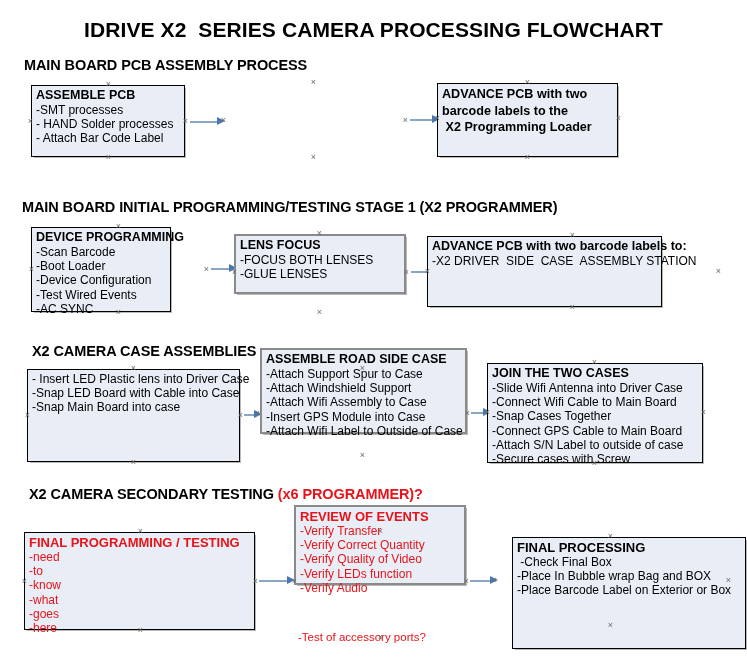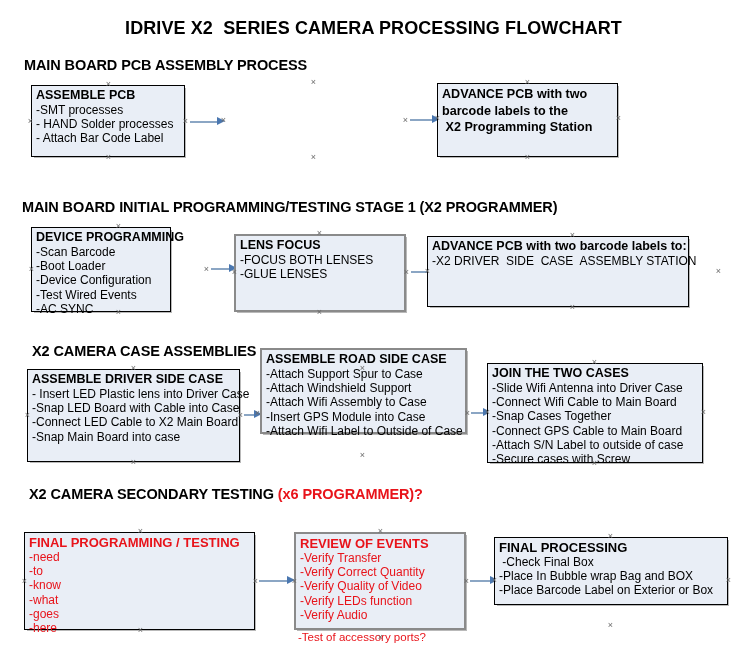--- a/index.html
+++ b/index.html
@@ -23,21 +23,21 @@
     height: 662px;
   }
 
   
   .doc-title {
     position: absolute;
     left: 0;
     top: 18px;
     width: 747px;
     text-align: center;
-    font-size: 18px;
+    font-size: 21px;
     font-weight: bold;
     letter-spacing: 0.1px;
     color: #000000;
     white-space: pre;
   }
 
   .section-heading {
     position: absolute;
     font-size: 14.5px;
     font-weight: bold;
@@ -177,21 +177,21 @@
   <div class="handle" style="left:402px; top:117px;"></div>
 
   <div class="connector" style="left:410px; top:115px; width:30px;">
     <div class="shaft"></div>
     <div class="head"></div>
   </div>
 
   <div class="flow-box shadowed bold-body" style="left:437px; top:83px; width:181px; height:74px;">
     <div class="box-title">ADVANCE PCB with two</div>
     <div class="box-line">barcode labels to the</div>
-    <div class="box-line"> X2 Programming Station</div>
+    <div class="box-line"> X2 Programming Loader</div>
   </div>
   <div class="handle" style="left:524px; top:79px;"></div>
   <div class="handle" style="left:524px; top:154px;"></div>
   <div class="handle" style="left:434px; top:115px;"></div>
   <div class="handle" style="left:615px; top:115px;"></div>
 
   <div class="section-heading" style="left:22px; top:199px;">MAIN BOARD INITIAL PROGRAMMING/TESTING STAGE 1 (X2 PROGRAMMER)</div>
 
   <div class="flow-box shadowed" style="left:31px; top:227px; width:140px; height:85px;">
     <div class="box-title">DEVICE PROGRAMMING</div>
@@ -204,51 +204,49 @@
   <div class="handle" style="left:115px; top:223px;"></div>
   <div class="handle" style="left:115px; top:309px;"></div>
   <div class="handle" style="left:28px; top:266px;"></div>
   <div class="handle" style="left:203px; top:266px;"></div>
 
   <div class="connector" style="left:211px; top:264px; width:26px;">
     <div class="shaft"></div>
     <div class="head"></div>
   </div>
 
-  <div class="flow-box gray-frame shadowed" style="left:234px; top:234px; width:172px; height:78px;">
+  <div class="flow-box gray-frame shadowed" style="left:234px; top:234px; width:172px; height:60px;">
     <div class="box-title">LENS FOCUS</div>
     <div class="box-line">-FOCUS BOTH LENSES</div>
     <div class="box-line">-GLUE LENSES</div>
   </div>
   <div class="handle" style="left:316px; top:230px;"></div>
   <div class="handle" style="left:316px; top:309px;"></div>
   <div class="handle" style="left:231px; top:269px;"></div>
   <div class="handle" style="left:403px; top:269px;"></div>
 
   <div class="connector" style="left:411px; top:267px; width:29px;">
     <div class="shaft"></div>
     <div class="head"></div>
   </div>
 
-  <div class="flow-box shadowed" style="left:427px; top:236px; width:262px; height:71px;">
+  <div class="flow-box shadowed" style="left:427px; top:236px; width:235px; height:71px;">
     <div class="box-title">ADVANCE PCB with two barcode labels to:</div>
     <div class="box-line">-X2 DRIVER  SIDE  CASE  ASSEMBLY STATION</div>
   </div>
   <div class="handle" style="left:569px; top:232px;"></div>
   <div class="handle" style="left:569px; top:304px;"></div>
   <div class="handle" style="left:424px; top:268px;"></div>
   <div class="handle" style="left:715px; top:268px;"></div>
 
   <div class="section-heading" style="left:32px; top:343px;">X2 CAMERA CASE ASSEMBLIES</div>
 
   <div class="flow-box shadowed" style="left:27px; top:369px; width:213px; height:93px;">
-    <div class="box-title">ASSEMBLE DRIVER SIDE CASE</div>
     <div class="box-line">- Insert LED Plastic lens into Driver Case</div>
     <div class="box-line">-Snap LED Board with Cable into Case</div>
-    <div class="box-line">-Connect LED Cable to X2 Main Board</div>
     <div class="box-line">-Snap Main Board into case</div>
   </div>
   <div class="handle" style="left:130px; top:365px;"></div>
   <div class="handle" style="left:130px; top:459px;"></div>
   <div class="handle" style="left:24px; top:412px;"></div>
   <div class="handle" style="left:237px; top:412px;"></div>
 
   <div class="connector" style="left:244px; top:410px; width:18px;">
     <div class="shaft"></div>
     <div class="head"></div>
@@ -300,40 +298,40 @@
   <div class="handle" style="left:137px; top:528px;"></div>
   <div class="handle" style="left:137px; top:627px;"></div>
   <div class="handle" style="left:21px; top:578px;"></div>
   <div class="handle" style="left:252px; top:578px;"></div>
 
   <div class="connector" style="left:259px; top:576px; width:36px;">
     <div class="shaft"></div>
     <div class="head"></div>
   </div>
 
-  <div class="flow-box gray-frame shadowed" style="left:294px; top:532px; width:172px; height:98px;">
+  <div class="flow-box gray-frame shadowed" style="left:294px; top:505px; width:172px; height:80px;">
     <div class="box-title red heavy">REVIEW OF EVENTS</div>
     <div class="box-line red">-Verify Transfer</div>
     <div class="box-line red">-Verify Correct Quantity</div>
     <div class="box-line red">-Verify Quality of Video</div>
     <div class="box-line red">-Verify LEDs function</div>
     <div class="box-line red">-Verify Audio</div>
   </div>
   <div class="overflow-line" style="left:298px; top:630px;">-Test of accessory ports?</div>
   <div class="handle" style="left:377px; top:528px;"></div>
   <div class="handle" style="left:377px; top:634px;"></div>
   <div class="handle" style="left:291px; top:578px;"></div>
   <div class="handle" style="left:463px; top:578px;"></div>
 
   <div class="connector" style="left:470px; top:576px; width:28px;">
     <div class="shaft"></div>
     <div class="head"></div>
   </div>
 
-  <div class="flow-box shadowed" style="left:494px; top:537px; width:234px; height:68px;">
+  <div class="flow-box shadowed" style="left:512px; top:537px; width:234px; height:112px;">
     <div class="box-title heavy">FINAL PROCESSING</div>
     <div class="box-line"> -Check Final Box</div>
     <div class="box-line">-Place In Bubble wrap Bag and BOX</div>
     <div class="box-line">-Place Barcode Label on Exterior or Box</div>
   </div>
   <div class="handle" style="left:607px; top:533px;"></div>
   <div class="handle" style="left:607px; top:622px;"></div>
   <div class="handle" style="left:491px; top:577px;"></div>
   <div class="handle" style="left:725px; top:577px;"></div>
 

